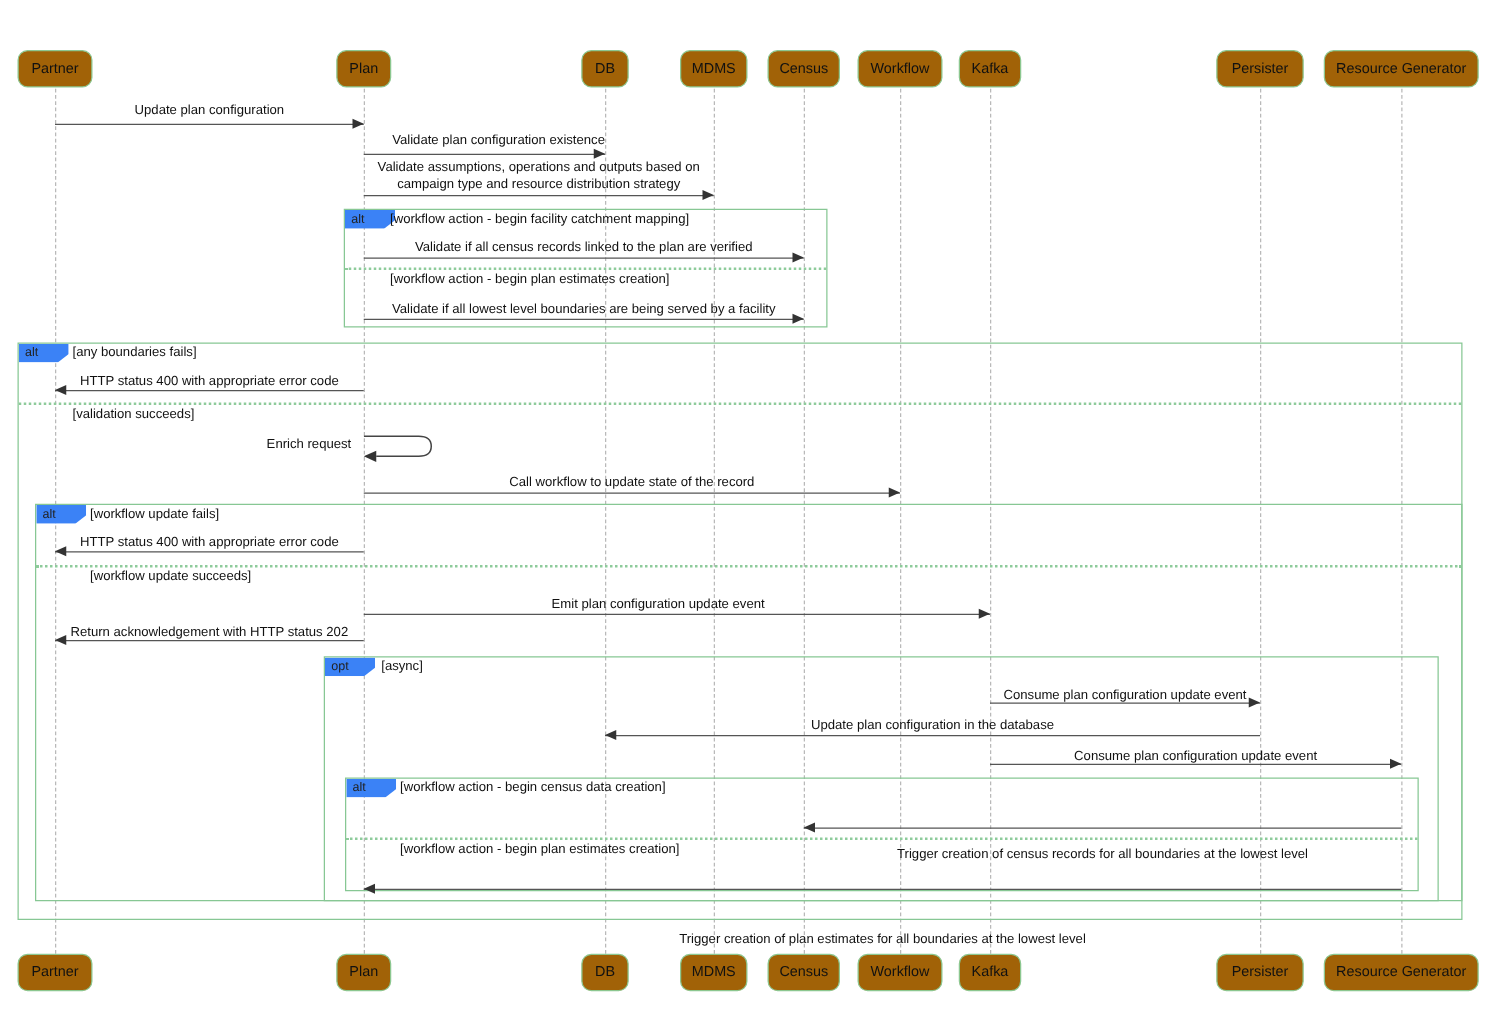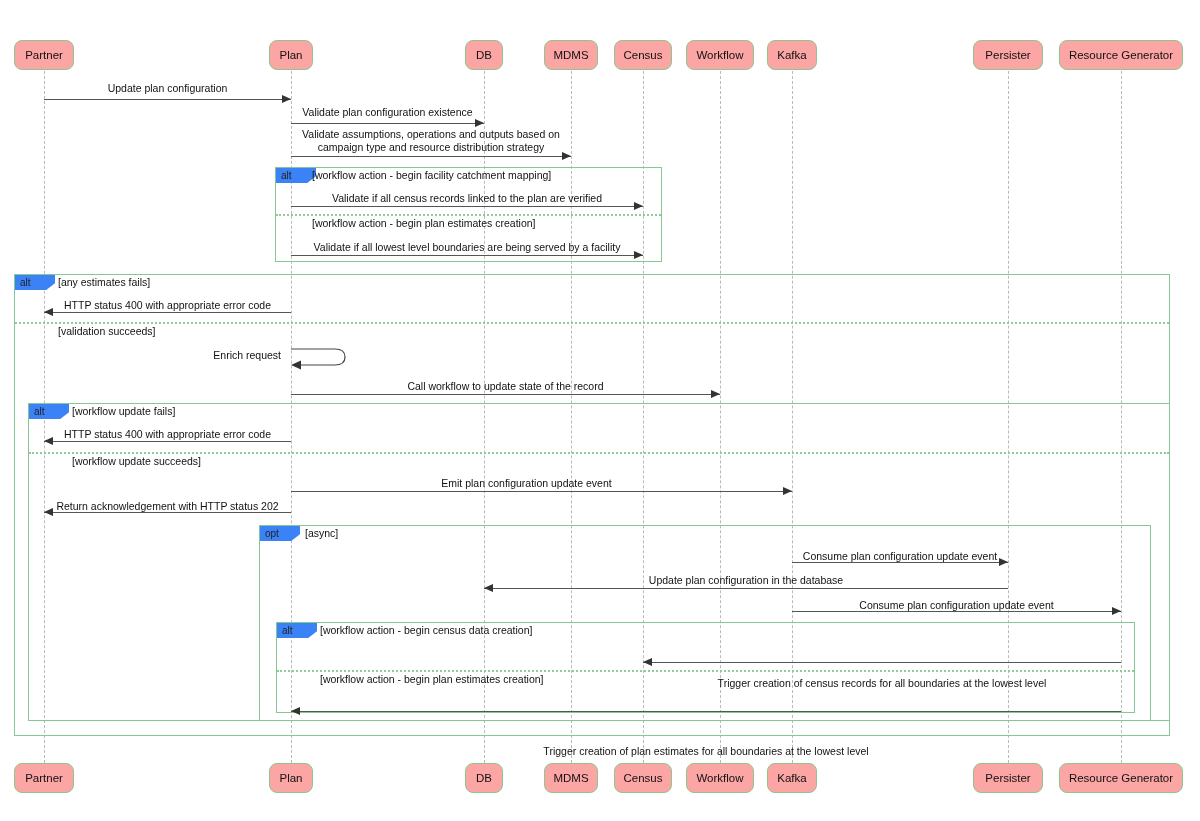--- a/index.html
+++ b/index.html
@@ -15,21 +15,21 @@
 
   
   .credit{
     position:absolute;left:0;top:801px;width:1186px;text-align:right;
     font-size:11px;color:#333;
   }
 
   
   .actor-box{
     position:absolute;height:30px;border-radius:8px;
-    background:#fca5a5;border:1px solid #8cc790;
+    background:#a16207;border:1px solid #8cc790;
     display:flex;align-items:center;justify-content:center;
     font-size:11.5px;color:#111;box-sizing:border-box;white-space:nowrap;
   }
   .lifeline{
     position:absolute;width:0;border-left:1px dashed #b9b9b9;
   }
 
   
   .frag{
     position:absolute;box-sizing:border-box;
@@ -89,21 +89,21 @@
       <div class="lifeline" style="left: 1121px; top: 71px; height: 692px;"></div>
     </div>
   <div id="fragments">
       <div class="frag" style="left: 275px; top: 167px; width: 387px; height: 95px;"></div>
       <div class="frag-tab" style="left: 276px; top: 168px; width: 40px;">alt</div>
       <div class="frag-cond" style="left: 312px; top: 169px;">[workflow action - begin facility catchment mapping]</div>
       <div class="frag-cond" style="left: 312px; top: 217px;">[workflow action - begin plan estimates creation]</div>
       <div class="frag-divider" style="left: 276px; top: 214px; width: 385px;"></div>
       <div class="frag" style="left: 14px; top: 274px; width: 1156px; height: 462px;"></div>
       <div class="frag-tab" style="left: 15px; top: 275px; width: 40px;">alt</div>
-      <div class="frag-cond" style="left: 58px; top: 276px;">[any estimates fails]</div>
+      <div class="frag-cond" style="left: 58px; top: 276px;">[any boundaries fails]</div>
       <div class="frag-cond" style="left: 58px; top: 325px;">[validation succeeds]</div>
       <div class="frag-divider" style="left: 15px; top: 322px; width: 1154px;"></div>
       <div class="frag" style="left: 28px; top: 403px; width: 1142px; height: 318px;"></div>
       <div class="frag-tab" style="left: 29px; top: 404px; width: 40px;">alt</div>
       <div class="frag-cond" style="left: 72px; top: 405px;">[workflow update fails]</div>
       <div class="frag-cond" style="left: 72px; top: 455px;">[workflow update succeeds]</div>
       <div class="frag-divider" style="left: 29px; top: 452px; width: 1140px;"></div>
       <div class="frag" style="left: 259px; top: 525px; width: 892px; height: 196px;"></div>
       <div class="frag-tab" style="left: 260px; top: 526px; width: 40px;">opt</div>
       <div class="frag-cond" style="left: 305px; top: 527px;">[async]</div>
@@ -112,21 +112,21 @@
       <div class="frag-cond" style="left: 320px; top: 624px;">[workflow action - begin census data creation]</div>
       <div class="frag-cond" style="left: 320px; top: 673px;">[workflow action - begin plan estimates creation]</div>
       <div class="frag-divider" style="left: 277px; top: 670px; width: 857px;"></div>
     </div>
   <div id="messages">
       <div class="msg-line" style="left: 44px; top: 99px; width: 247px;"></div>
       <div class="arrow-head right" style="top: 95px; left: 282px;"></div>
       <div class="msg-label" style="left: 44px; width: 247px; top: 82px;">Update plan configuration</div>
       <div class="msg-line" style="left: 291px; top: 123px; width: 193px;"></div>
       <div class="arrow-head right" style="top: 119px; left: 475px;"></div>
-      <div class="msg-label" style="left: 291px; width: 193px; top: 106px;">Validate plan configuration existence</div>
+      <div class="msg-label" style="left: 291px; width: 193px; top: 106px; text-align: right;">Validate plan configuration existence</div>
       <div class="msg-line" style="left: 291px; top: 156px; width: 280px;"></div>
       <div class="arrow-head right" style="top: 152px; left: 562px;"></div>
       <div class="msg-label two-line" style="left: 291px; width: 280px; top: 128px;">Validate assumptions, operations and outputs based on campaign type and resource distribution strategy</div>
       <div class="msg-line" style="left: 291px; top: 206px; width: 352px;"></div>
       <div class="arrow-head right" style="top: 202px; left: 634px;"></div>
       <div class="msg-label" style="left: 291px; width: 352px; top: 192px;">Validate if all census records linked to the plan are verified</div>
       <div class="msg-line" style="left: 291px; top: 255px; width: 352px;"></div>
       <div class="arrow-head right" style="top: 251px; left: 634px;"></div>
       <div class="msg-label" style="left: 291px; width: 352px; top: 241px;">Validate if all lowest level boundaries are being served by a facility</div>
       <div class="msg-line" style="left: 44px; top: 312px; width: 247px;"></div>

